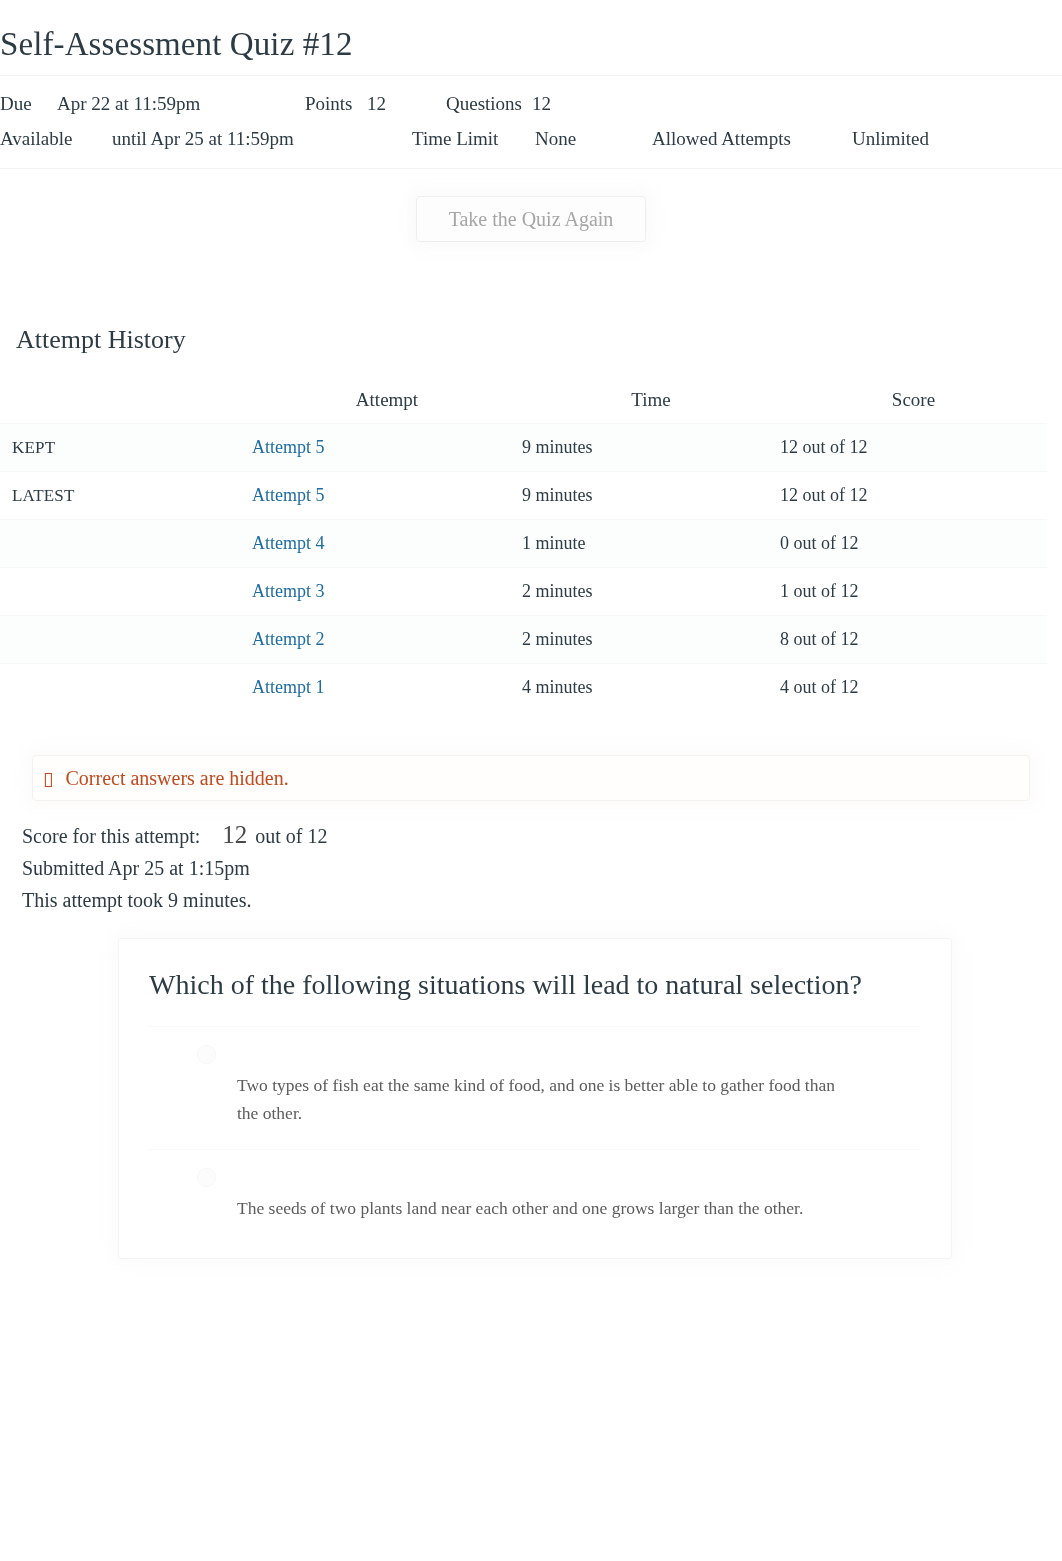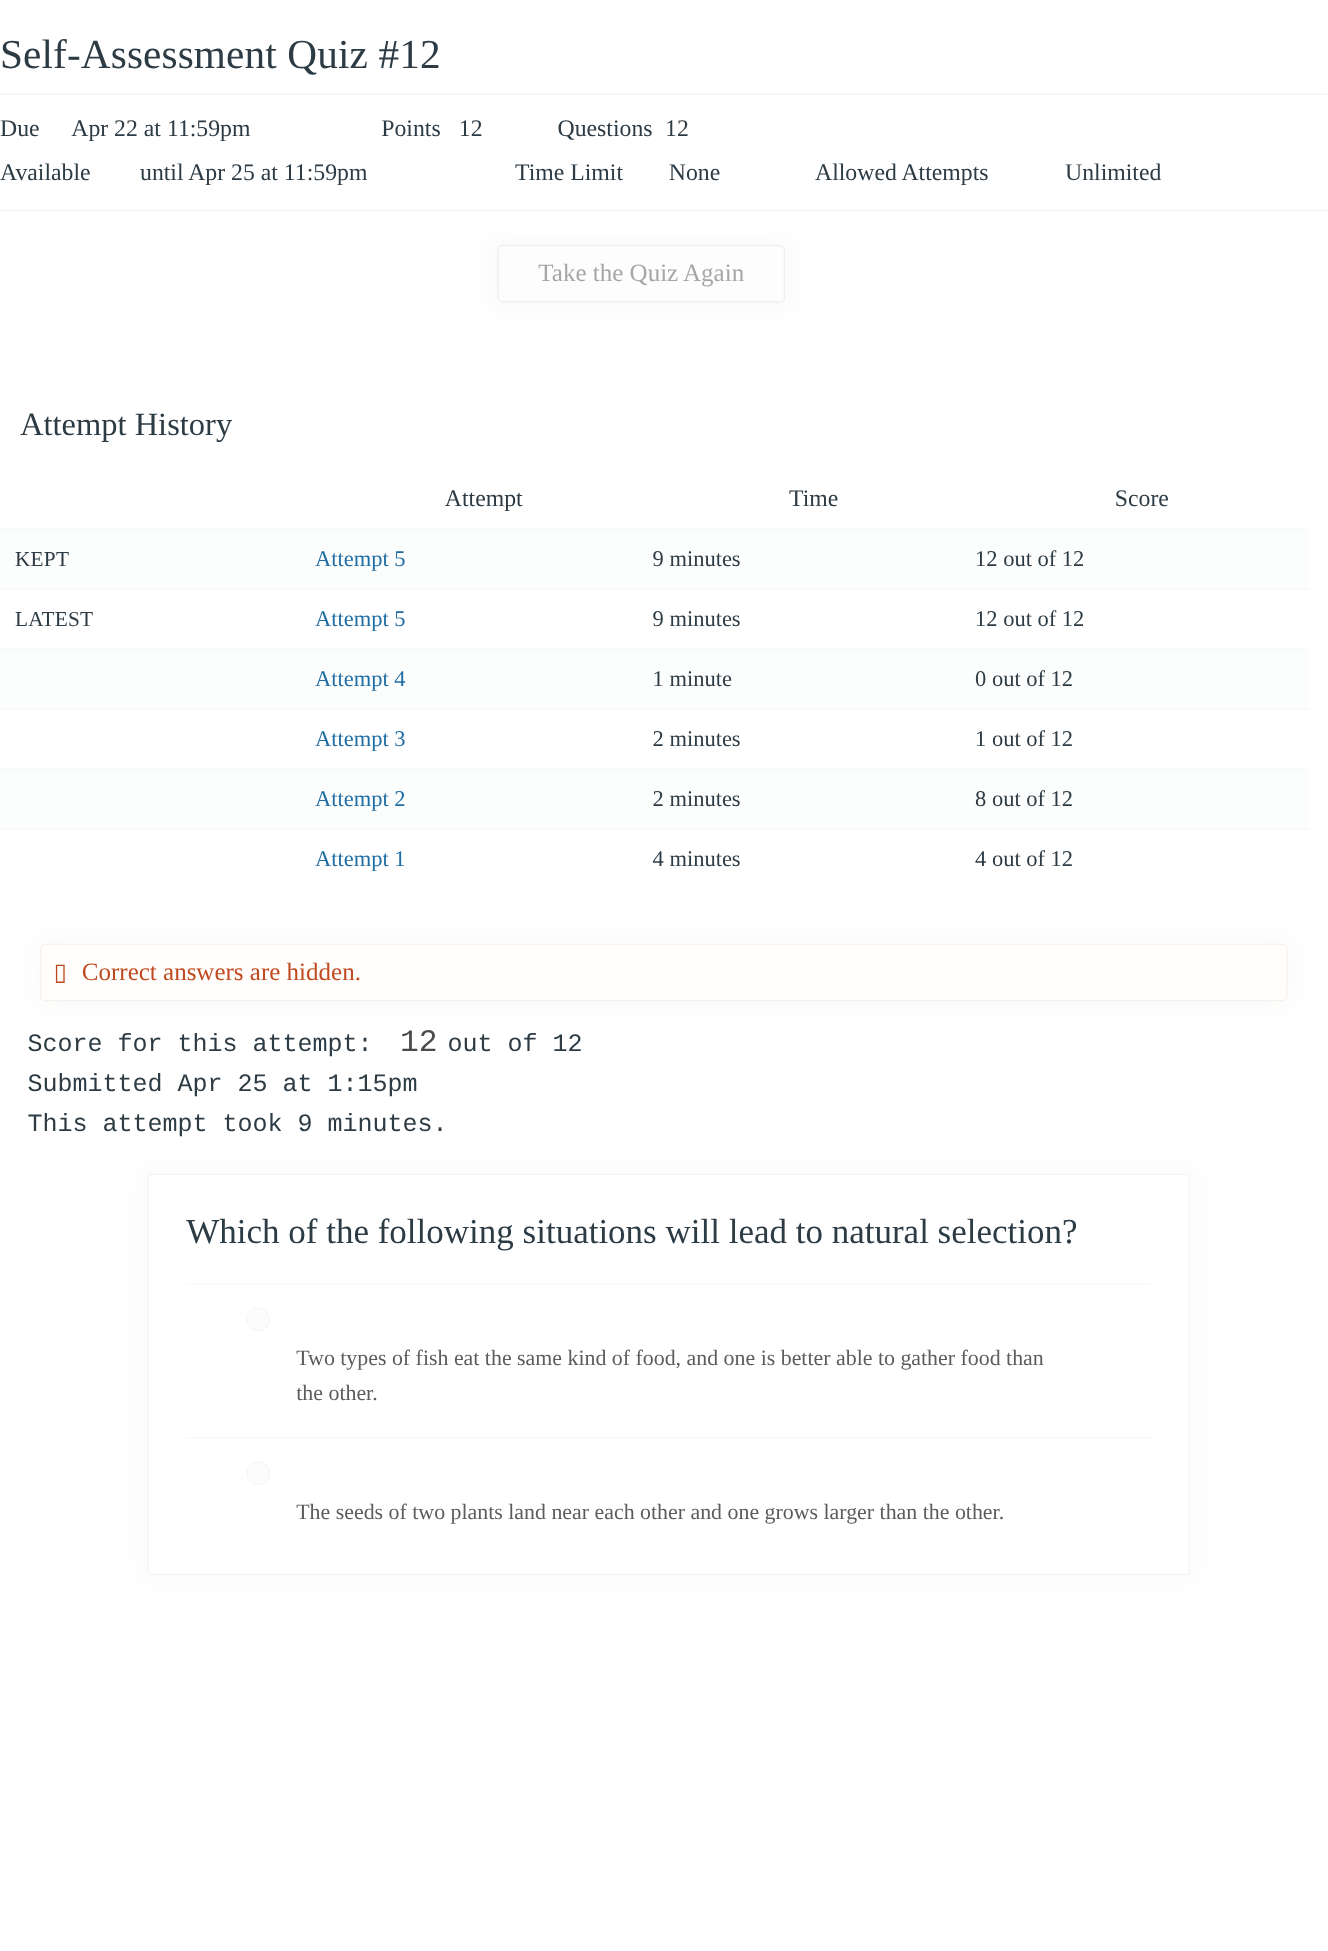--- a/index.html
+++ b/index.html
@@ -59,21 +59,21 @@
   .row2 .c-aa-label    { width: 200px; }
   .row2 .c-aa-value    { width: 120px; }
 
   
   .take-again-wrap {
     height: 140px;
     position: relative;
   }
   .take-again-btn {
     position: absolute;
-    left: 398px;
+    left: 416px;
     top: 27px;
     width: 230px;
     height: 46px;
     border: 1px solid #ececec;
     border-radius: 4px;
     background: #fdfdfd;
     color: #9a9a9a;
     font-size: 20px;
     font-family: "Liberation Serif", "DejaVu Serif", serif;
     text-align: center;
@@ -148,21 +148,20 @@
     color: #c0491f;
     font-size: 20px;
   }
 
   
   .score-summary {
     padding: 18px 0 0 22px;
     font-size: 20px;
     line-height: 32px;
     color: #2d3b45;
-    font-family: Liberation Mono, monospace;
   }
   .score-line { display: flex; align-items: baseline; }
   .score-label { }
   .score-number {
     font-size: 25px;
     color: #4a4a4a;
     padding: 0 8px 0 22px;
   }
   .score-outof { }
 

